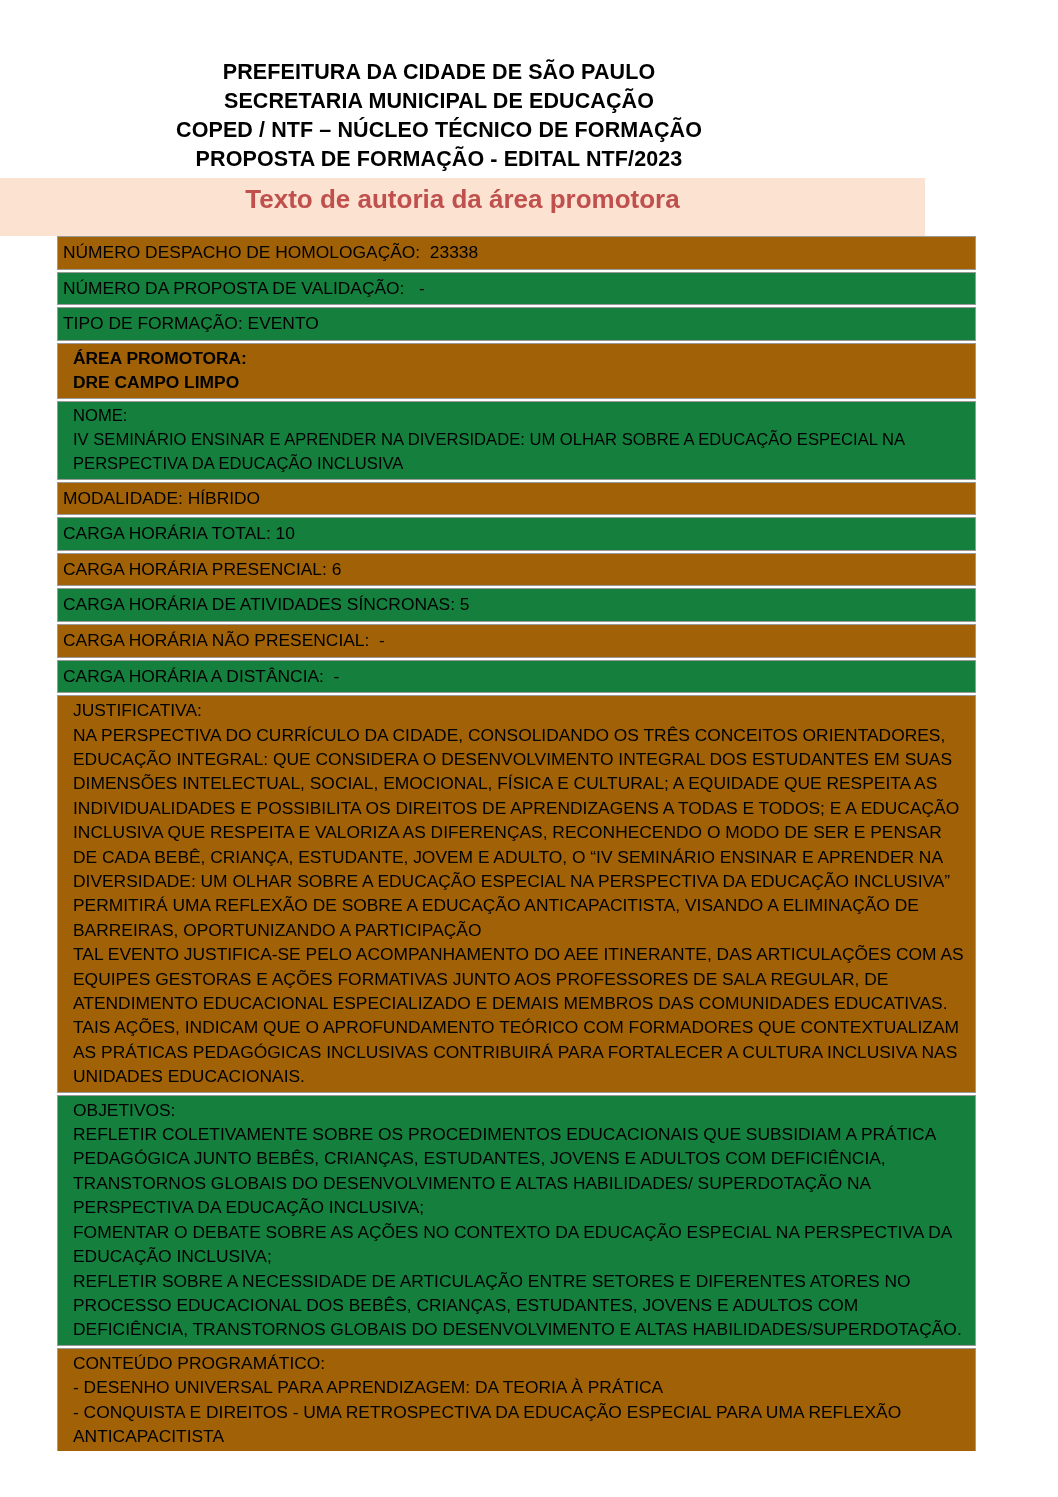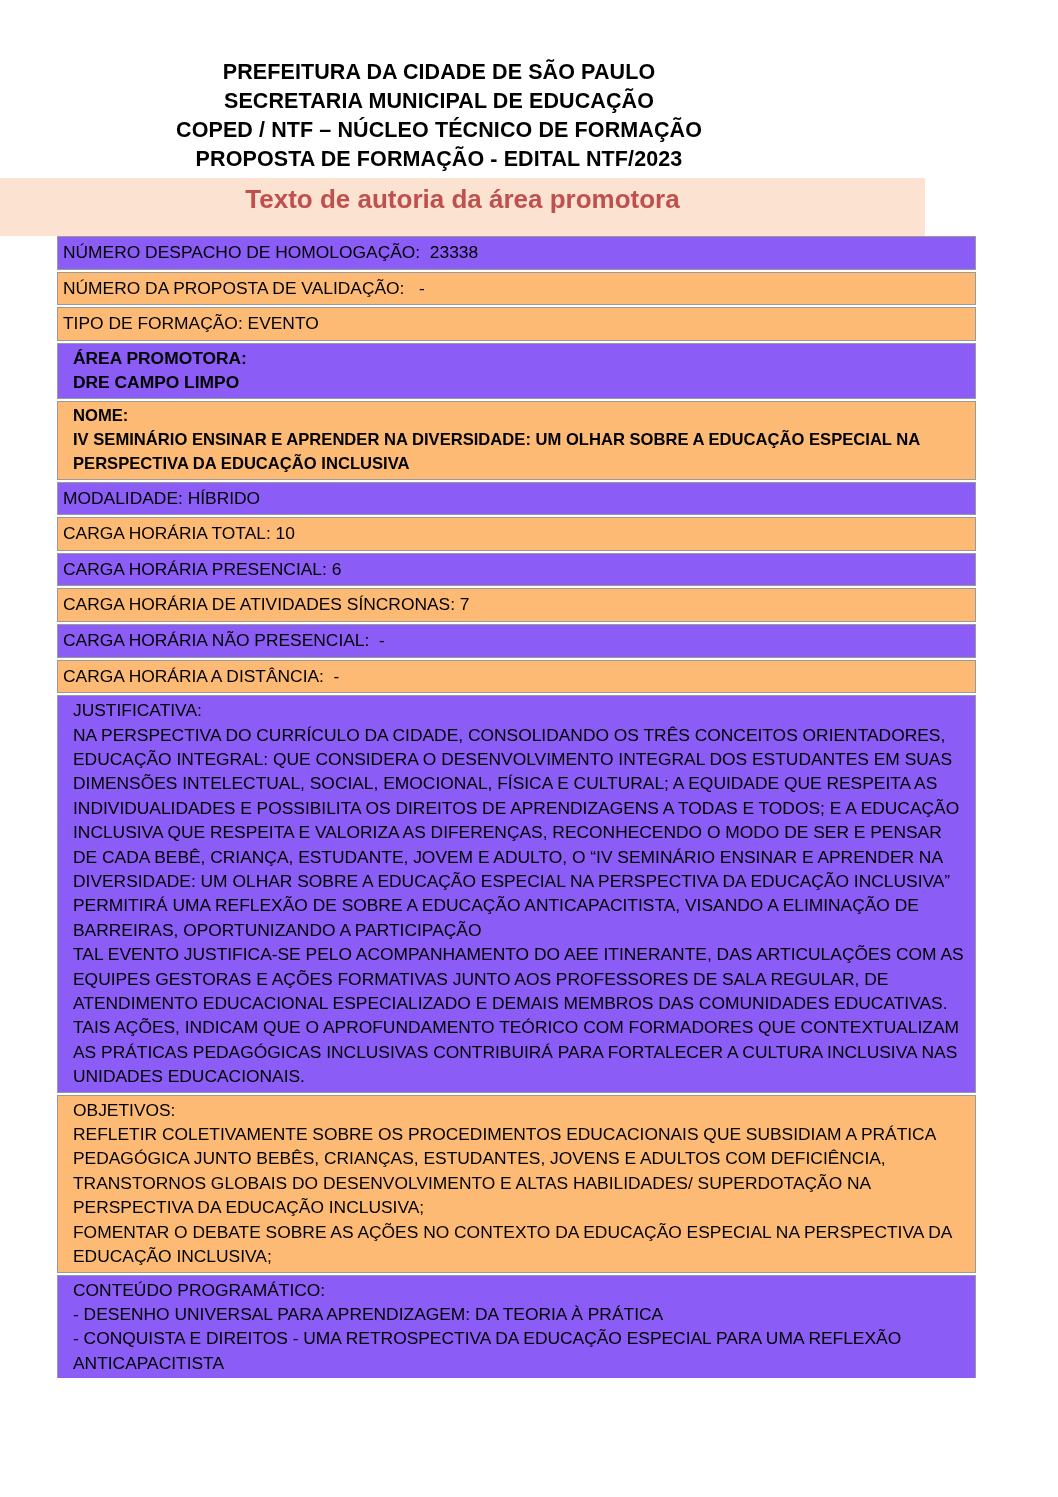--- a/index.html
+++ b/index.html
@@ -63,34 +63,34 @@
   }
 
   .row {
     box-sizing: border-box;
     border: 1px solid #9a9a9a;
     margin-bottom: 2px;
     padding: 3px 5px 4px 5px;
     font-size: 17.4px;
     line-height: 24.6px;
     color: #000;
-    background: #8b5cf6;
+    background: #a16207;
   }
-  .row.peach { background: #fdba74; }
+  .row.peach { background: #15803d; }
   .row.bold  { font-weight: bold; }
 
   .row .line {
     white-space: pre-wrap;
     word-wrap: break-word;
   }
 
   
   .row.block { line-height: 24.4px; padding-top: 2px; padding-bottom: 3px; padding-left: 15px; }
 
-  .row.nome { font-weight: bold; font-size: 16.6px; line-height: 24px; }
+  .row.nome { font-weight: normal; font-size: 16.6px; line-height: 24px; }
 
   
   .row.clipped { border-bottom: none; }
 </style>
 </head>
 <body>
 
 <div class="page">
 
   <div class="doc-header">
@@ -125,37 +125,38 @@
       <div class="row">
         <div class="line">MODALIDADE: HÍBRIDO</div>
       </div>
       <div class="row peach">
         <div class="line">CARGA HORÁRIA TOTAL: 10</div>
       </div>
       <div class="row">
         <div class="line">CARGA HORÁRIA PRESENCIAL: 6</div>
       </div>
       <div class="row peach">
-        <div class="line">CARGA HORÁRIA DE ATIVIDADES SÍNCRONAS: 7</div>
+        <div class="line">CARGA HORÁRIA DE ATIVIDADES SÍNCRONAS: 5</div>
       </div>
       <div class="row">
         <div class="line">CARGA HORÁRIA NÃO PRESENCIAL:  -</div>
       </div>
       <div class="row peach">
         <div class="line">CARGA HORÁRIA A DISTÂNCIA:  -</div>
       </div>
       <div class="row block">
         <div class="line">JUSTIFICATIVA:</div>
         <div class="line">NA PERSPECTIVA DO CURRÍCULO DA CIDADE, CONSOLIDANDO OS TRÊS CONCEITOS ORIENTADORES, EDUCAÇÃO INTEGRAL: QUE CONSIDERA O DESENVOLVIMENTO INTEGRAL DOS ESTUDANTES EM SUAS DIMENSÕES INTELECTUAL, SOCIAL, EMOCIONAL, FÍSICA E CULTURAL; A EQUIDADE QUE RESPEITA AS INDIVIDUALIDADES E POSSIBILITA OS DIREITOS DE APRENDIZAGENS A TODAS E TODOS; E A EDUCAÇÃO INCLUSIVA QUE RESPEITA E VALORIZA AS DIFERENÇAS, RECONHECENDO O MODO DE SER E PENSAR DE CADA BEBÊ, CRIANÇA, ESTUDANTE, JOVEM E ADULTO, O “IV SEMINÁRIO ENSINAR E APRENDER NA DIVERSIDADE: UM OLHAR SOBRE A EDUCAÇÃO ESPECIAL NA PERSPECTIVA DA EDUCAÇÃO INCLUSIVA” PERMITIRÁ UMA REFLEXÃO DE SOBRE A EDUCAÇÃO ANTICAPACITISTA, VISANDO A ELIMINAÇÃO DE BARREIRAS, OPORTUNIZANDO A PARTICIPAÇÃO</div>
         <div class="line">TAL EVENTO JUSTIFICA-SE PELO ACOMPANHAMENTO DO AEE ITINERANTE, DAS ARTICULAÇÕES COM AS EQUIPES GESTORAS E AÇÕES FORMATIVAS JUNTO AOS PROFESSORES DE SALA REGULAR, DE ATENDIMENTO EDUCACIONAL ESPECIALIZADO E DEMAIS MEMBROS DAS COMUNIDADES EDUCATIVAS. TAIS AÇÕES, INDICAM QUE O APROFUNDAMENTO TEÓRICO COM FORMADORES QUE CONTEXTUALIZAM AS PRÁTICAS PEDAGÓGICAS INCLUSIVAS CONTRIBUIRÁ PARA FORTALECER A CULTURA INCLUSIVA NAS UNIDADES EDUCACIONAIS.</div>
       </div>
       <div class="row peach block">
         <div class="line">OBJETIVOS:</div>
         <div class="line">REFLETIR COLETIVAMENTE SOBRE OS PROCEDIMENTOS EDUCACIONAIS QUE SUBSIDIAM A PRÁTICA PEDAGÓGICA JUNTO BEBÊS, CRIANÇAS, ESTUDANTES, JOVENS E ADULTOS COM DEFICIÊNCIA, TRANSTORNOS GLOBAIS DO DESENVOLVIMENTO E ALTAS HABILIDADES/ SUPERDOTAÇÃO NA PERSPECTIVA DA EDUCAÇÃO INCLUSIVA;</div>
         <div class="line">FOMENTAR O DEBATE SOBRE AS AÇÕES NO CONTEXTO DA EDUCAÇÃO ESPECIAL NA PERSPECTIVA DA EDUCAÇÃO INCLUSIVA;</div>
+        <div class="line">REFLETIR SOBRE A NECESSIDADE DE ARTICULAÇÃO ENTRE SETORES E DIFERENTES ATORES NO PROCESSO EDUCACIONAL DOS BEBÊS, CRIANÇAS, ESTUDANTES, JOVENS E ADULTOS COM DEFICIÊNCIA, TRANSTORNOS GLOBAIS DO DESENVOLVIMENTO E ALTAS HABILIDADES/SUPERDOTAÇÃO.</div>
       </div>
       <div class="row block clipped">
         <div class="line">CONTEÚDO PROGRAMÁTICO:</div>
         <div class="line">- DESENHO UNIVERSAL PARA APRENDIZAGEM: DA TEORIA À PRÁTICA</div>
         <div class="line">- CONQUISTA E DIREITOS - UMA RETROSPECTIVA DA EDUCAÇÃO ESPECIAL PARA UMA REFLEXÃO ANTICAPACITISTA</div>
       </div>
     </div>
 
 </div>
 

